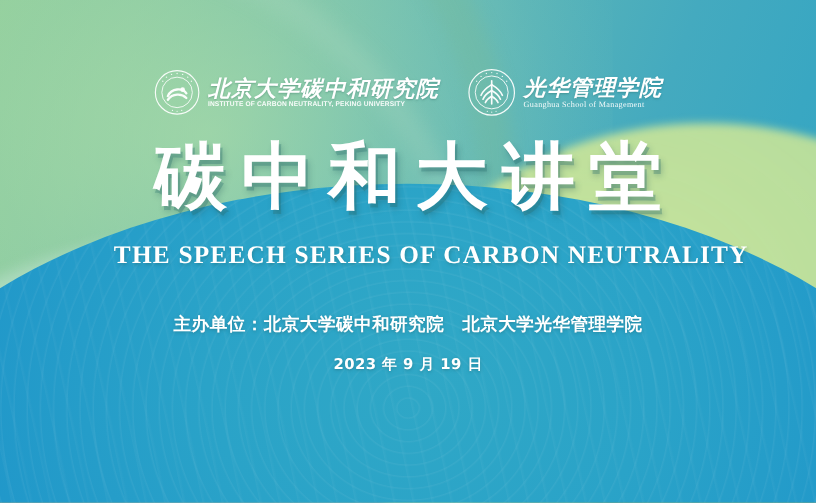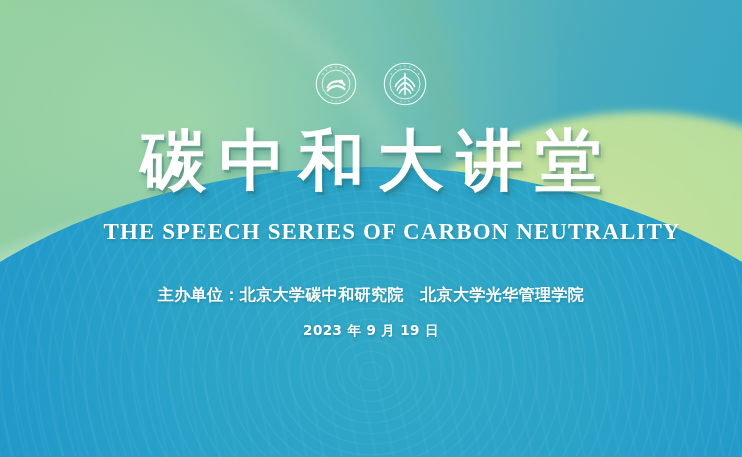--- a/index.html
+++ b/index.html
@@ -322,20 +322,24 @@
             <circle cx="62" cy="11" r="1.5"></circle>
               <circle cx="27" cy="17" r="1.5"></circle>
             <circle cx="73" cy="17" r="1.5"></circle>
               <circle cx="19" cy="26" r="1.5"></circle>
             <circle cx="81" cy="26" r="1.5"></circle>
             <circle cx="50" cy="91" r="1.3"></circle>
               <circle cx="40" cy="89" r="1.3"></circle>
             <circle cx="60" cy="89" r="1.3"></circle>
           </g>
         </svg>
+        <div class="logo-text">
+          <div class="logo-cn script">北京大学碳中和研究院</div>
+          <div class="logo-en">INSTITUTE OF CARBON NEUTRALITY, PEKING UNIVERSITY</div>
+        </div>
       </div>
 
       <div class="logo-unit">
         <svg class="seal" width="44" height="44" viewBox="0 0 100 100">
           <circle cx="50" cy="50" r="47" fill="none" stroke="#ffffff" stroke-width="2.5" opacity="0.92"></circle>
           <circle cx="50" cy="50" r="34" fill="none" stroke="#ffffff" stroke-width="2" opacity="0.9"></circle>
           <g fill="none" stroke="#ffffff" stroke-width="3.4" stroke-linecap="round" opacity="0.96">
             <path d="M50 26 L50 74"></path>
             <path d="M50 34 C40 40, 32 46, 28 56"></path>
             <path d="M50 34 C60 40, 68 46, 72 56"></path>
@@ -350,20 +354,24 @@
             <circle cx="61" cy="11" r="1.4"></circle>
               <circle cx="28" cy="17" r="1.4"></circle>
             <circle cx="72" cy="17" r="1.4"></circle>
               <circle cx="19" cy="27" r="1.4"></circle>
             <circle cx="81" cy="27" r="1.4"></circle>
             <circle cx="50" cy="91" r="1.3"></circle>
               <circle cx="41" cy="89" r="1.3"></circle>
             <circle cx="59" cy="89" r="1.3"></circle>
           </g>
         </svg>
+        <div class="logo-text">
+          <div class="logo-cn script">光华管理学院</div>
+          <div class="logo-en serif">Guanghua School of Management</div>
+        </div>
       </div>
 
     </div>
 
     <div class="title-cn">碳中和大讲堂</div>
 
     <div class="title-en">THE SPEECH SERIES OF CARBON NEUTRALITY</div>
 
     <div class="organizer">主办单位：北京大学碳中和研究院　北京大学光华管理学院</div>
 

